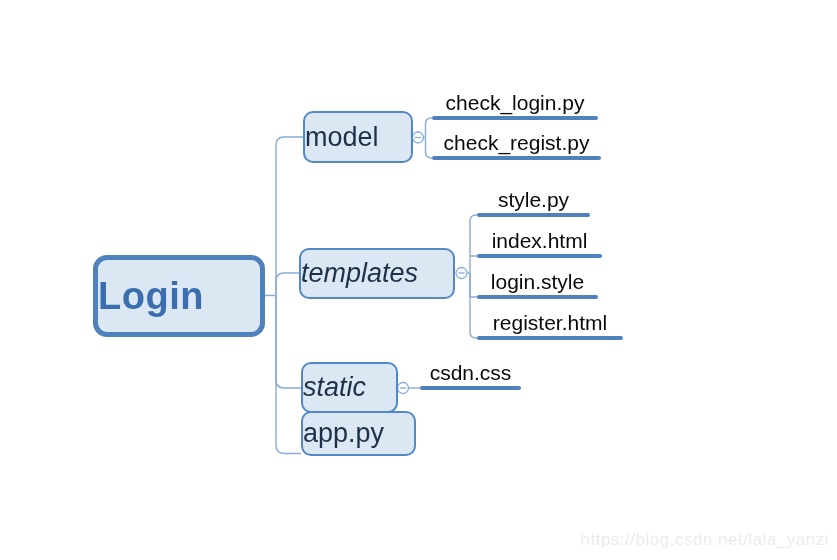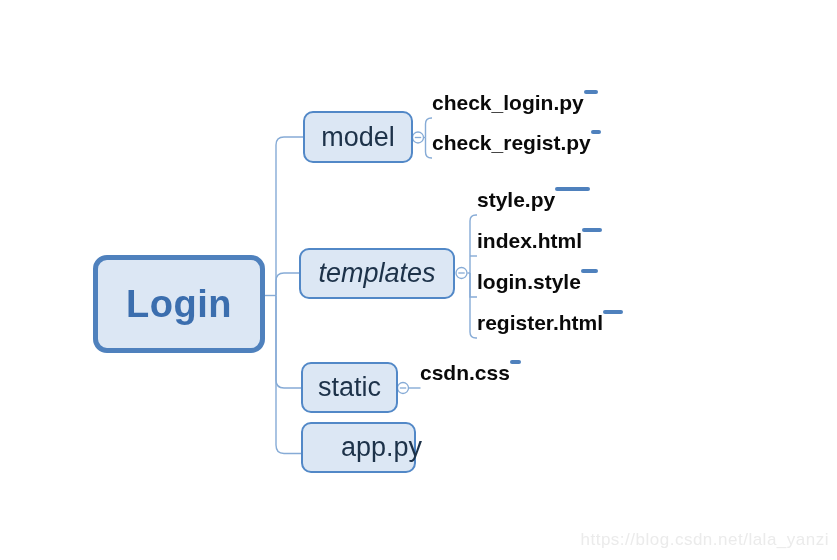--- a/index.html
+++ b/index.html
@@ -20,37 +20,37 @@
     background:var(--page-bg);
     font-family:"Liberation Sans","DejaVu Sans",sans-serif;
     overflow:hidden;
   }
   .canvas{position:relative;width:837px;height:560px;}
   svg.wires{position:absolute;left:0;top:0;z-index:1;}
   .node{
     position:absolute;z-index:2;
     box-sizing:border-box;
     background:var(--node-fill);
-    display:flex;align-items:center;justify-content:center;
+    display:flex;align-items:center;justify-content:flex-start;
     white-space:nowrap;
   }
   .node-root{
     border:5px solid var(--accent-border);
     border-radius:14px;
     font-size:38px;font-weight:bold;color:var(--root-text);
     letter-spacing:0.5px;
   }
   .node-branch{
     border:2.5px solid var(--node-border);
     border-radius:10px;
     font-size:27px;color:var(--branch-text);
   }
   .leaf{
     position:absolute;z-index:2;
-    display:flex;flex-direction:row;align-items:flex-start;justify-content:flex-end;font-weight:bold;
+    display:flex;flex-direction:column;align-items:center;justify-content:flex-end;
   }
   .leaf-label{
     font-size:21px;color:var(--leaf-text);
     line-height:26px;height:26px;white-space:nowrap;
   }
   .leaf-underline{
     width:100%;height:4px;border-radius:2px;
     background:var(--underline);
   }
   .watermark{
@@ -93,34 +93,34 @@
     <g>
       <circle cx="461.5" cy="273" r="5.5" fill="#ffffff" stroke="#86abd6" stroke-width="1.3"></circle>
       <line x1="458.3" y1="273" x2="464.7" y2="273" stroke="#86abd6" stroke-width="1.3"></line>
     </g>
     <g>
       <circle cx="403" cy="388" r="5.5" fill="#ffffff" stroke="#86abd6" stroke-width="1.3"></circle>
       <line x1="399.8" y1="388" x2="406.2" y2="388" stroke="#86abd6" stroke-width="1.3"></line>
     </g>
   </svg>
 
-  <div class="node node-root" style="left:93px;top:255px;width:172px;height:98px;">
+  <div class="node node-root" style="left:93px;top:255px;width:172px;height:82px;">
     <span>Login</span>
   </div>
 
   <div class="node node-branch" style="left:303px;top:111px;width:110px;height:52px;">
     <span>model</span>
   </div>
   <div class="node node-branch" style="left:299px;top:248px;width:156px;height:51px;font-style:italic;">
     <span>templates</span>
   </div>
-  <div class="node node-branch" style="left:301px;top:362px;width:97px;height:51px;">
+  <div class="node node-branch" style="left:301px;top:362px;width:97px;height:51px;font-style:italic;">
     <span>static</span>
   </div>
-  <div class="node node-branch" style="left:301px;top:422px;width:115px;height:51px;padding-left:46px;">
+  <div class="node node-branch" style="left:301px;top:411px;width:115px;height:45px;">
     <span>app.py</span>
   </div>
 
   <div class="leaf" style="left:432px;top:90px;width:166px;">
     <div class="leaf-label">check_login.py</div>
     <div class="leaf-underline"></div>
   </div>
   <div class="leaf" style="left:432px;top:130px;width:169px;">
     <div class="leaf-label">check_regist.py</div>
     <div class="leaf-underline"></div>

